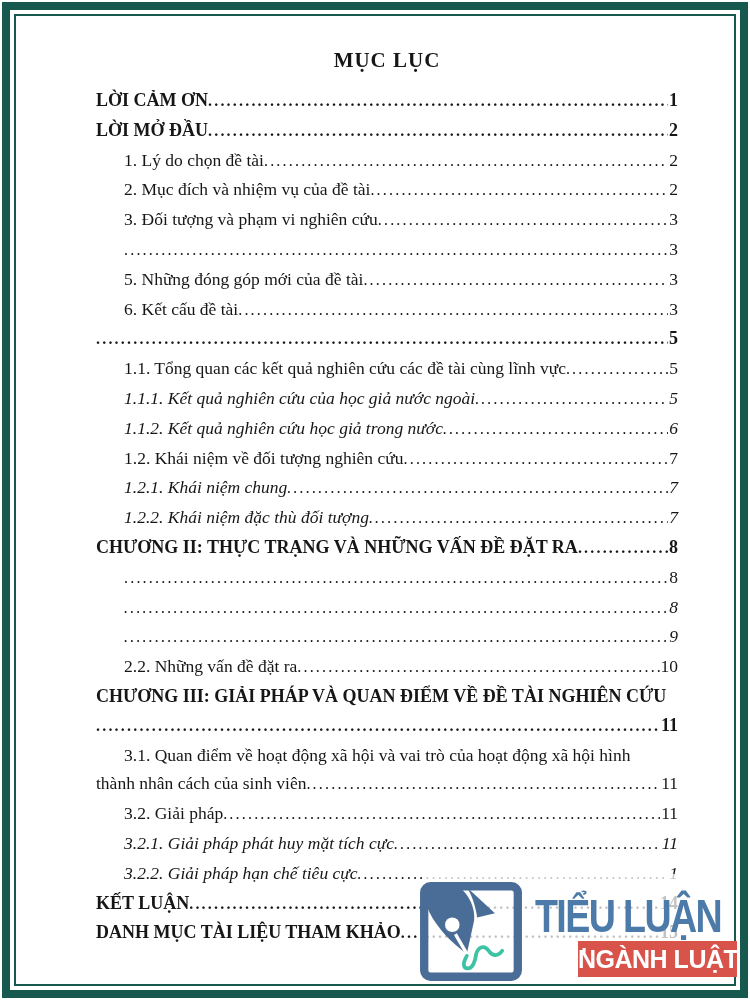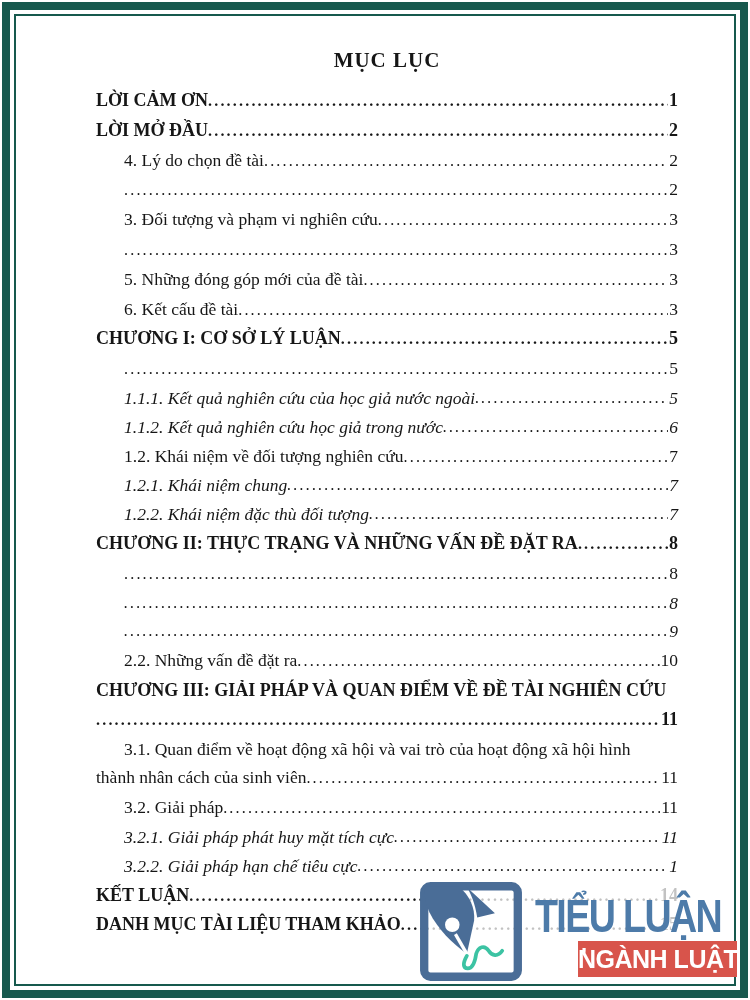--- a/index.html
+++ b/index.html
@@ -13,21 +13,21 @@
   .frame-inner { position:absolute; inset:14px; border:2px solid var(--frame,#17594e); pointer-events:none; z-index:4; }
 
   .content { position:absolute; left:96px; top:46px; width:582px; z-index:1; }
   .doc-title {
     margin:0 0 12px 0; text-align:center; font-size:21px; font-weight:bold;
     line-height:28px; letter-spacing:1px;
   }
   .toc-row { display:flex; align-items:baseline; line-height:28.8px; font-size:17.5px; }
   .toc-row .lbl { white-space:nowrap; }
   .toc-row.b   { font-weight:bold; font-size:18px; }
-  .toc-row.i   { font-style:italic;align-items:flex-end; }
+  .toc-row.i   { font-style:italic; }
   .toc-row.ind1 { padding-left:28px; }
   .leader { flex:1 1 0; overflow:hidden; white-space:nowrap; min-width:8px; letter-spacing:2.2px; font-size:16px; }
   .pg { margin-left:1px; white-space:nowrap; }
 
   
   .wm-fade { position:absolute; left:424px; top:874px; width:313px; height:112px;
              background:rgba(255,255,255,0.74); z-index:2; }
 
   .wm { position:absolute; z-index:5; }
   .wm-pen { left:419px; top:881px; width:104px; height:101px; }
@@ -57,25 +57,26 @@
           <span class="lbl">LỜI CẢM ƠN</span>
           <span class="leader">............................................................................................................................................................................................................................................................................................................</span>
           <span class="pg">1</span>
         </div>
         <div class="toc-row b">
           <span class="lbl">LỜI MỞ ĐẦU</span>
           <span class="leader">............................................................................................................................................................................................................................................................................................................</span>
           <span class="pg">2</span>
         </div>
         <div class="toc-row  ind1">
-          <span class="lbl">4. Lý do chọn đề tài</span>
+          <span class="lbl">1. Lý do chọn đề tài</span>
           <span class="leader">............................................................................................................................................................................................................................................................................................................</span>
           <span class="pg">2</span>
         </div>
         <div class="toc-row  ind1">
+          <span class="lbl">2. Mục đích và nhiệm vụ của đề tài</span>
           <span class="leader">............................................................................................................................................................................................................................................................................................................</span>
           <span class="pg">2</span>
         </div>
         <div class="toc-row  ind1">
           <span class="lbl">3. Đối tượng và phạm vi nghiên cứu</span>
           <span class="leader">............................................................................................................................................................................................................................................................................................................</span>
           <span class="pg">3</span>
         </div>
         <div class="toc-row  ind1">
           <span class="leader">............................................................................................................................................................................................................................................................................................................</span>
@@ -85,25 +86,25 @@
           <span class="lbl">5. Những đóng góp mới của đề tài</span>
           <span class="leader">............................................................................................................................................................................................................................................................................................................</span>
           <span class="pg">3</span>
         </div>
         <div class="toc-row  ind1">
           <span class="lbl">6. Kết cấu đề tài</span>
           <span class="leader">............................................................................................................................................................................................................................................................................................................</span>
           <span class="pg">3</span>
         </div>
         <div class="toc-row b">
-          <span class="lbl">CHƯƠNG I: CƠ SỞ LÝ LUẬN</span>
           <span class="leader">............................................................................................................................................................................................................................................................................................................</span>
           <span class="pg">5</span>
         </div>
         <div class="toc-row  ind1">
+          <span class="lbl">1.1. Tổng quan các kết quả nghiên cứu các đề tài cùng lĩnh vực</span>
           <span class="leader">............................................................................................................................................................................................................................................................................................................</span>
           <span class="pg">5</span>
         </div>
         <div class="toc-row i ind1">
           <span class="lbl">1.1.1. Kết quả nghiên cứu của học giả nước ngoài</span>
           <span class="leader">............................................................................................................................................................................................................................................................................................................</span>
           <span class="pg">5</span>
         </div>
         <div class="toc-row i ind1">
           <span class="lbl">1.1.2. Kết quả nghiên cứu học giả trong nước</span>

